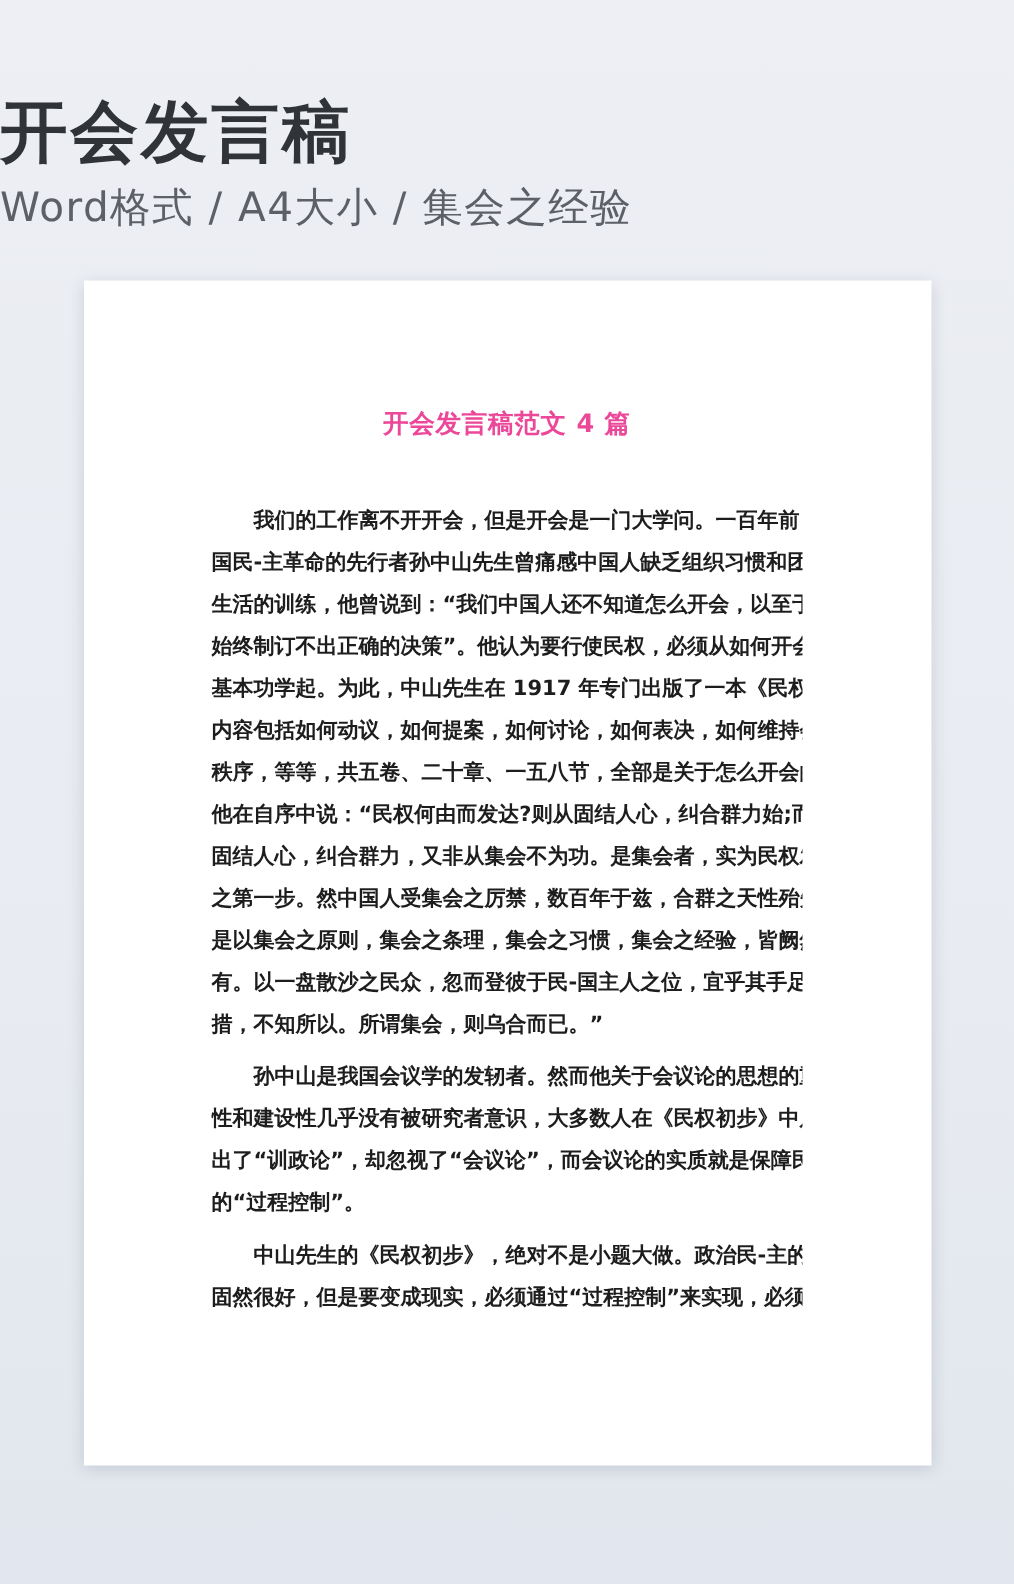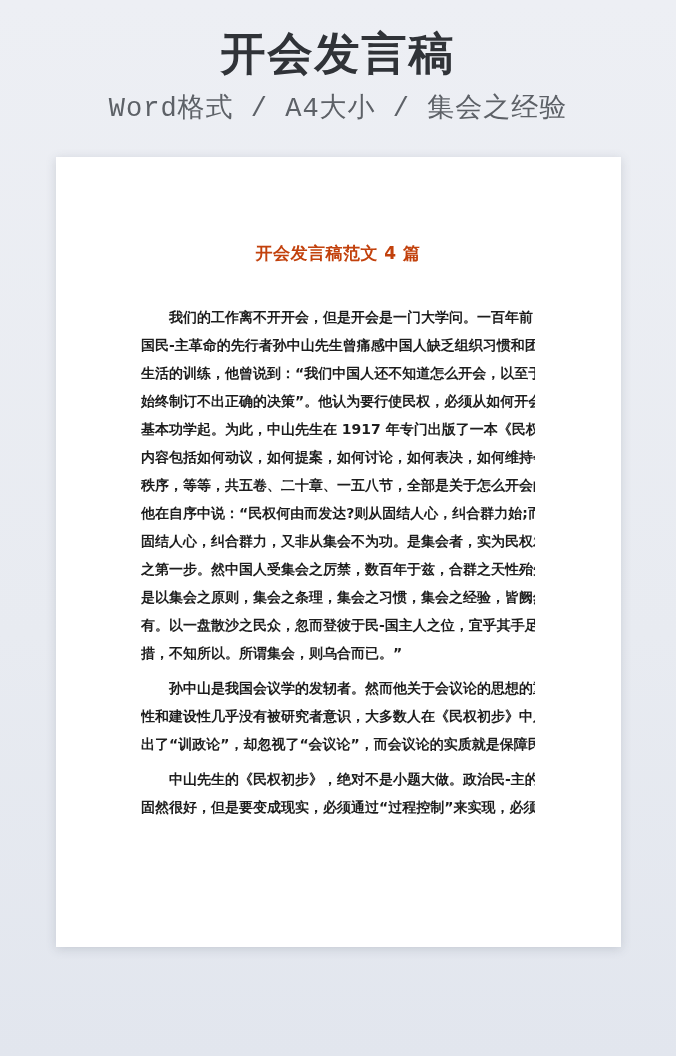--- a/index.html
+++ b/index.html
@@ -4,23 +4,22 @@
 <style>
   html, body { margin: 0; padding: 0; }
   body {
     width: 676px;
     height: 1056px;
     overflow: hidden;
     background: linear-gradient(180deg, #edeff4 0%, #e8ebf1 60%, #e2e6ee 100%);
     font-family: "DejaVu Sans", "Liberation Sans", sans-serif;
   }
   .poster-header {
-    padding-top: 32px;
-    text-align: center;
-    font-family: Liberation Mono, monospace;
+    padding-top: 62px;
+    text-align: left;
   }
   .poster-title {
     margin: 0;
     font-size: 45px;
     line-height: 52px;
     font-weight: 700;
     color: #303338;
     letter-spacing: 2px;
   }
   .poster-subtitle {
@@ -39,21 +38,21 @@
     box-shadow: 0 2px 10px rgba(60, 72, 90, 0.18);
     box-sizing: border-box;
     padding-top: 85px;
   }
   .doc-title {
     margin: 0;
     text-align: center;
     font-size: 17px;
     line-height: 22px;
     font-weight: 700;
-    color: #c2410c;
+    color: #ec4899;
     letter-spacing: 0.5px;
   }
   .doc-body {
     width: 394px;
     margin: 39px auto 0;
     font-size: 14px;
     font-weight: 600;
     color: #1d1d1d;
   }
   .paragraph + .paragraph { margin-top: 7px; }
@@ -90,20 +89,21 @@
           <div class="line">固结人心，纠合群力，又非从集会不为功。是集会者，实为民权发达</div>
           <div class="line">之第一步。然中国人受集会之厉禁，数百年于兹，合群之天性殆失，</div>
           <div class="line">是以集会之原则，集会之条理，集会之习惯，集会之经验，皆阙然无</div>
           <div class="line">有。以一盘散沙之民众，忽而登彼于民-国主人之位，宜乎其手足无</div>
           <div class="line">措，不知所以。所谓集会，则乌合而已。”</div>
         </div>
         <div class="paragraph">
           <div class="line indent">孙中山是我国会议学的发轫者。然而他关于会议论的思想的重要</div>
           <div class="line">性和建设性几乎没有被研究者意识，大多数人在《民权初步》中只读</div>
           <div class="line">出了“训政论”，却忽视了“会议论”，而会议论的实质就是保障民权</div>
+          <div class="line">的“过程控制”。</div>
         </div>
         <div class="paragraph">
           <div class="line indent">中山先生的《民权初步》，绝对不是小题大做。政治民-主的理念</div>
           <div class="line">固然很好，但是要变成现实，必须通过“过程控制”来实现，必须从</div>
         </div>
       </div>
   </div>
 
 </div>
 

